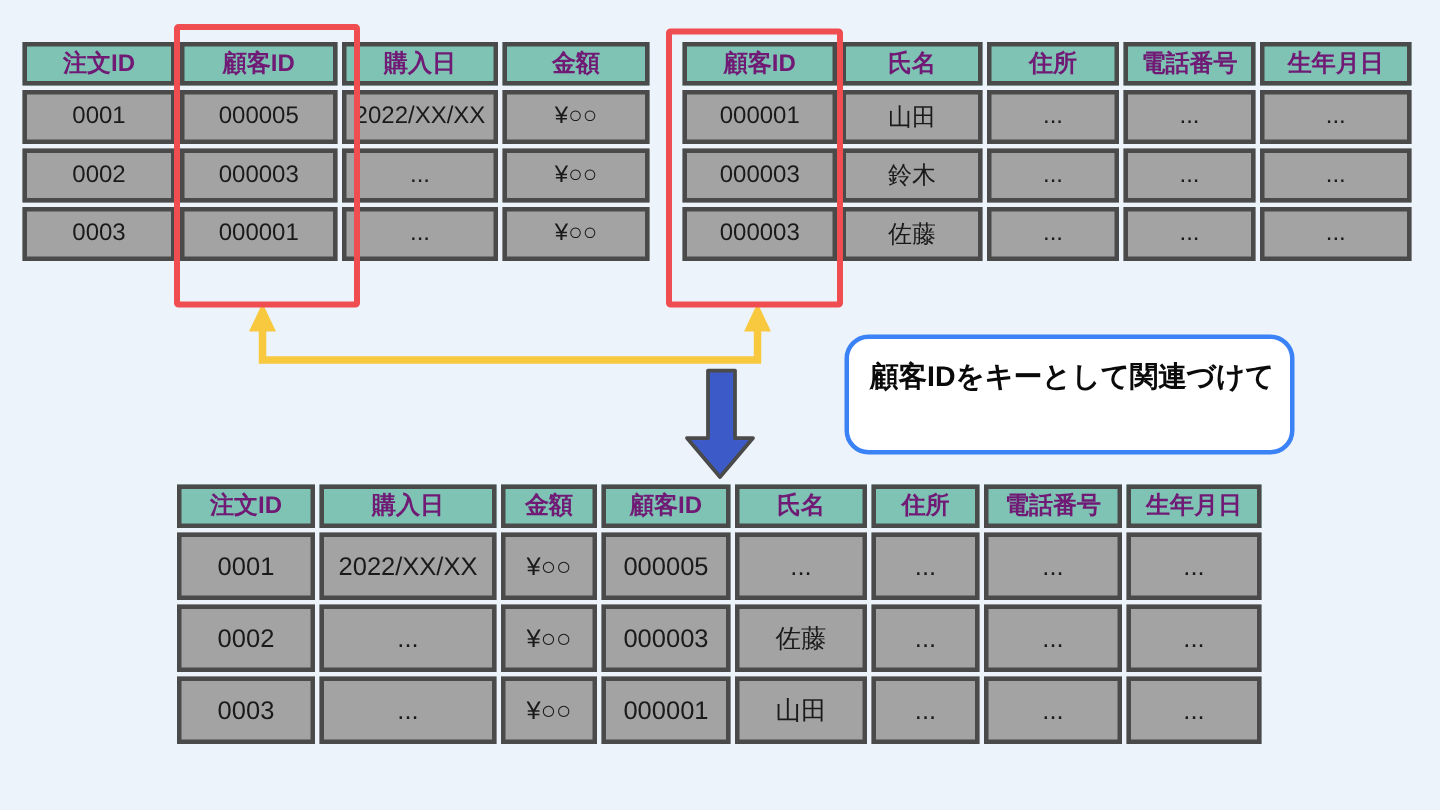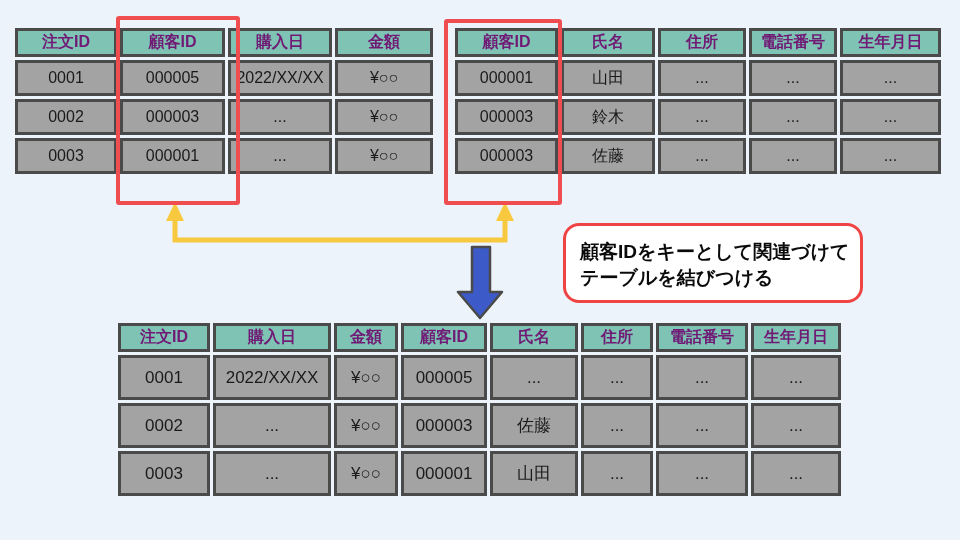--- a/index.html
+++ b/index.html
@@ -66,21 +66,21 @@
   .connector-svg{position:absolute;left:163px;top:200px;z-index:4;}
   .down-arrow-svg{position:absolute;left:455px;top:245px;z-index:4;}
 
   
   .callout{
     position:absolute;
     left:563px;top:223px;
     width:300px;height:80px;
     box-sizing:border-box;
     background:#ffffff;
-    border:3px solid #ef4444;
+    border:3px solid #3b82f6;
     border-radius:16px;
     padding:13px 12px 16px 14px;
     z-index:6;
   }
   .callout .line{
     font-size:19px;
     font-weight:bold;
     color:#0a0a0a;
     line-height:26px;
     white-space:nowrap;
@@ -165,21 +165,20 @@
     <polygon points="3,21 21,21 12,2" fill="#f8c83e"></polygon>
     <polygon points="333,21 351,21 342,2" fill="#f8c83e"></polygon>
   </svg>
 
   <svg class="down-arrow-svg" width="50" height="76" viewBox="0 0 50 76">
     <polygon points="17,2 35,2 35,47 47,47 25,73 3,47 17,47" fill="#3d5bc8" stroke="#4a4a4a" stroke-width="2.5" stroke-linejoin="round"></polygon>
   </svg>
 
   <div class="callout">
     <div class="line">顧客IDをキーとして関連づけて</div>
-    <div class="line">テーブルを結びつける</div>
   </div>
 
   <div class="tbl tbl-bottom tblC">
     <table>
       <tbody>
           <tr>
         <th class="c0">注文ID</th>
         <th class="c1">購入日</th>
         <th class="c2">金額</th>
         <th class="c3">顧客ID</th>

